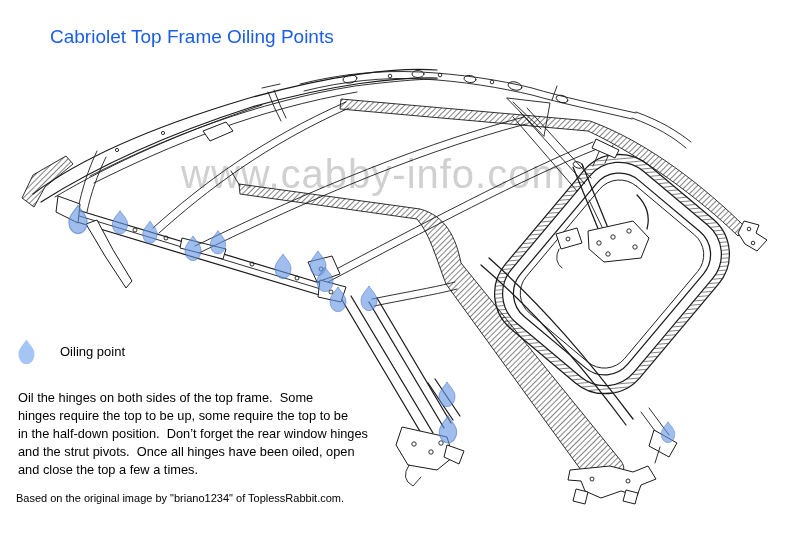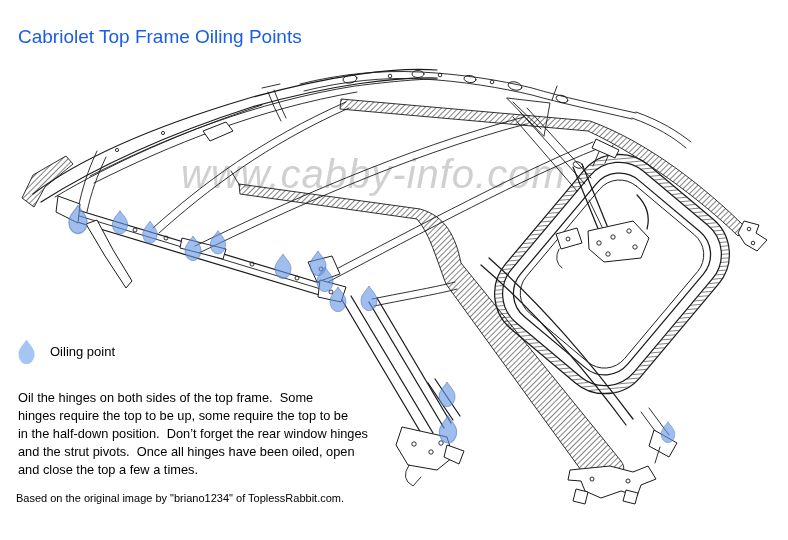--- a/index.html
+++ b/index.html
@@ -13,41 +13,41 @@
     font-size:40px; letter-spacing:1px; color:#d0d0d0; white-space:nowrap;
     user-select:none;
   }
   svg.diagram { position:absolute; left:0; top:0; z-index:1; }
   .title {
     position:absolute; left:18px; top:26px; z-index:2;
     font-size:19px; color:#1b5de6;
   }
   .legend {
     position:absolute; left:15px; top:338px; z-index:2;
-    display:flex; align-items:center; gap:12px;
+    display:flex; align-items:center; gap:22px;
   }
   .legend-label { font-size:13px; color:#000; }
   .instructions {
     position:absolute; left:18px; top:389px; z-index:2; width:372px;
     font-size:12.8px; line-height:18px; color:#000; white-space:pre-wrap;
   }
   .credit {
     position:absolute; left:16px; top:485px; z-index:2;
     font-size:11px; color:#000;margin-top:7px;
   }
   .ln  { stroke:#1b1b1b; fill:none; stroke-width:1.25; stroke-linecap:round; }
   .ln2 { stroke:#1b1b1b; fill:none; stroke-width:0.9;  stroke-linecap:round; }
   .fillw { fill:#ffffff; stroke:#1b1b1b; stroke-width:1; stroke-linejoin:round; }
   .hatched { fill:url(#hatch); stroke:#1b1b1b; stroke-width:0.9; stroke-linejoin:round; }
   .dot { fill:none; stroke:#1b1b1b; stroke-width:0.9; }
 </style>
 </head>
 <body>
 
-<div class="watermark" style="color: rgb(208, 208, 208); font-style: italic;">www.cabby-info.com</div>
+<div class="watermark" style="color: rgb(208, 208, 208);">www.cabby-info.com</div>
 
 <svg class="diagram" width="788" height="540" viewBox="0 0 788 540">
   <defs>
     <pattern id="hatch" patternUnits="userSpaceOnUse" width="4" height="4" patternTransform="rotate(45)">
       <line x1="0" y1="0" x2="0" y2="4" stroke="#1b1b1b" stroke-width="1.1"></line>
     </pattern>
   </defs>
 
   <g>
 
@@ -184,21 +184,21 @@
       <path d="M0,-11 C3,-6.2 8,-2 8,3.2 C8,9.6 4.4,13.6 0,13.6 C-4.4,13.6 -8,9.6 -8,3.2 C-8,-2 -3,-6.2 0,-11 Z" transform="translate(318 262) scale(1)" fill="rgba(100,148,226,0.62)" stroke="rgba(70,110,190,0.5)" stroke-width="1"></path>
       <path d="M0,-11 C3,-6.2 8,-2 8,3.2 C8,9.6 4.4,13.6 0,13.6 C-4.4,13.6 -8,9.6 -8,3.2 C-8,-2 -3,-6.2 0,-11 Z" transform="translate(325 278) scale(1)" fill="rgba(100,148,226,0.62)" stroke="rgba(70,110,190,0.5)" stroke-width="1"></path>
       <path d="M0,-11 C3,-6.2 8,-2 8,3.2 C8,9.6 4.4,13.6 0,13.6 C-4.4,13.6 -8,9.6 -8,3.2 C-8,-2 -3,-6.2 0,-11 Z" transform="translate(338 298) scale(1)" fill="rgba(100,148,226,0.62)" stroke="rgba(70,110,190,0.5)" stroke-width="1"></path>
       <path d="M0,-11 C3,-6.2 8,-2 8,3.2 C8,9.6 4.4,13.6 0,13.6 C-4.4,13.6 -8,9.6 -8,3.2 C-8,-2 -3,-6.2 0,-11 Z" transform="translate(369 297) scale(1)" fill="rgba(100,148,226,0.62)" stroke="rgba(70,110,190,0.5)" stroke-width="1"></path>
       <path d="M0,-11 C3,-6.2 8,-2 8,3.2 C8,9.6 4.4,13.6 0,13.6 C-4.4,13.6 -8,9.6 -8,3.2 C-8,-2 -3,-6.2 0,-11 Z" transform="translate(447 393) scale(1)" fill="rgba(100,148,226,0.62)" stroke="rgba(70,110,190,0.5)" stroke-width="1"></path>
       <path d="M0,-11 C3,-6.2 8,-2 8,3.2 C8,9.6 4.4,13.6 0,13.6 C-4.4,13.6 -8,9.6 -8,3.2 C-8,-2 -3,-6.2 0,-11 Z" transform="translate(448 428) scale(1.1)" fill="rgba(100,148,226,0.62)" stroke="rgba(70,110,190,0.5)" stroke-width="1"></path>
       <path d="M0,-11 C3,-6.2 8,-2 8,3.2 C8,9.6 4.4,13.6 0,13.6 C-4.4,13.6 -8,9.6 -8,3.2 C-8,-2 -3,-6.2 0,-11 Z" transform="translate(668 431) scale(0.85)" fill="rgba(100,148,226,0.62)" stroke="rgba(70,110,190,0.5)" stroke-width="1"></path>
     </g>
 </svg>
 
-<div class="title" style="color: rgb(27, 93, 230);">Cabriolet Top Frame Oiling Points</div>
+<div class="title" style="color: rgb(27, 93, 230); margin-left: 32px;">Cabriolet Top Frame Oiling Points</div>
 
 <div class="legend">
   <svg width="23" height="27" viewBox="-11.5 -12.5 23 27">
     <path d="M0,-11 C3,-6.2 8,-2 8,3.2 C8,9.6 4.4,13.6 0,13.6 C-4.4,13.6 -8,9.6 -8,3.2 C-8,-2 -3,-6.2 0,-11 Z" fill="#a5c5f5"></path>
   </svg>
   <span class="legend-label">Oiling point</span>
 </div>
 
 <div class="instructions">Oil the hinges on both sides of the top frame.  Some
 hinges require the top to be up, some require the top to be

